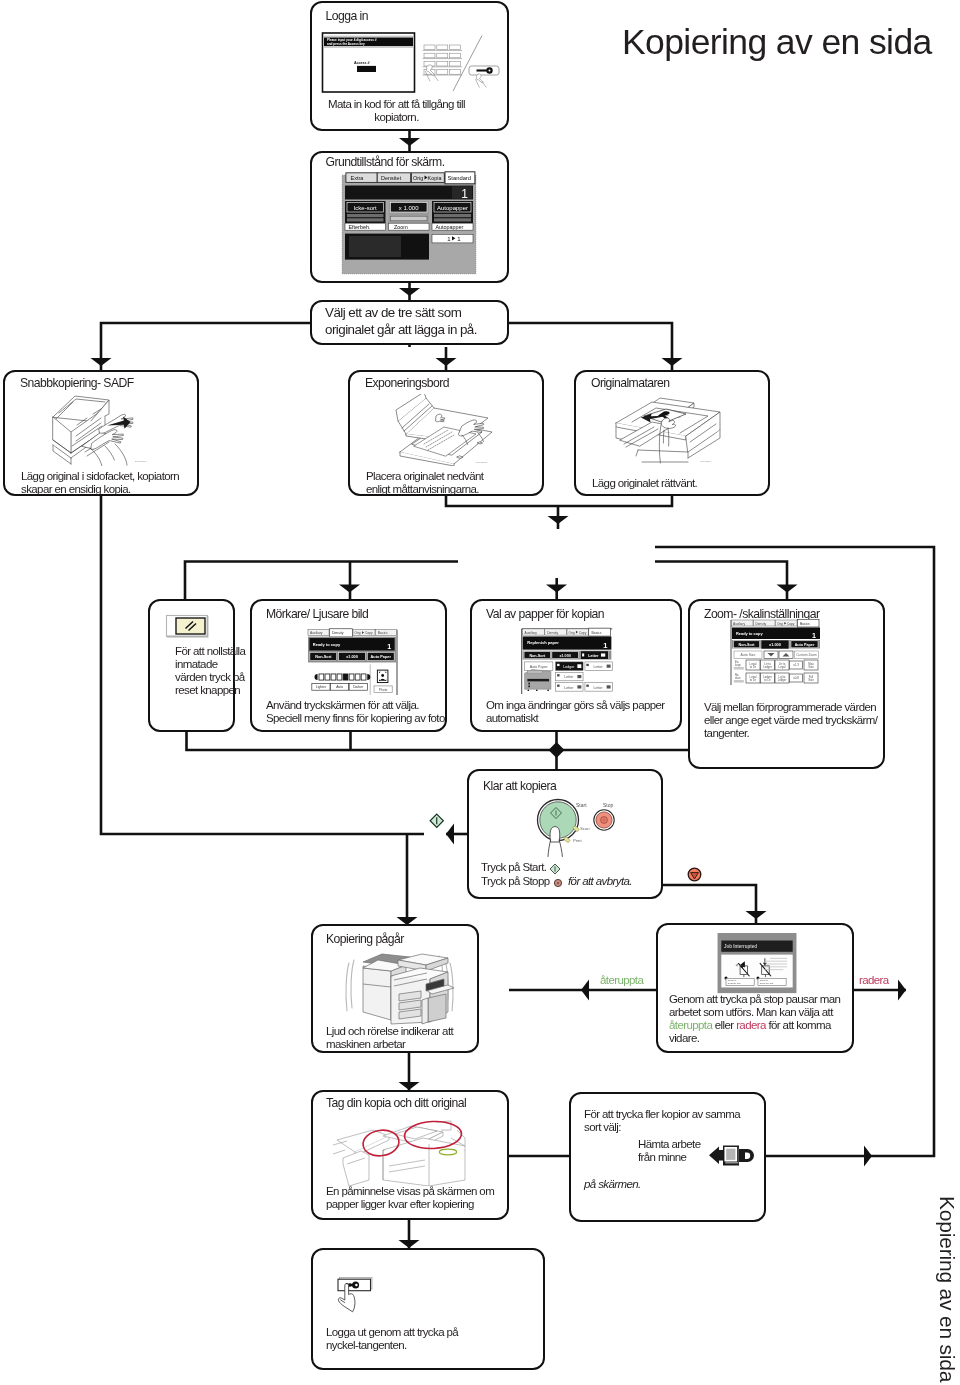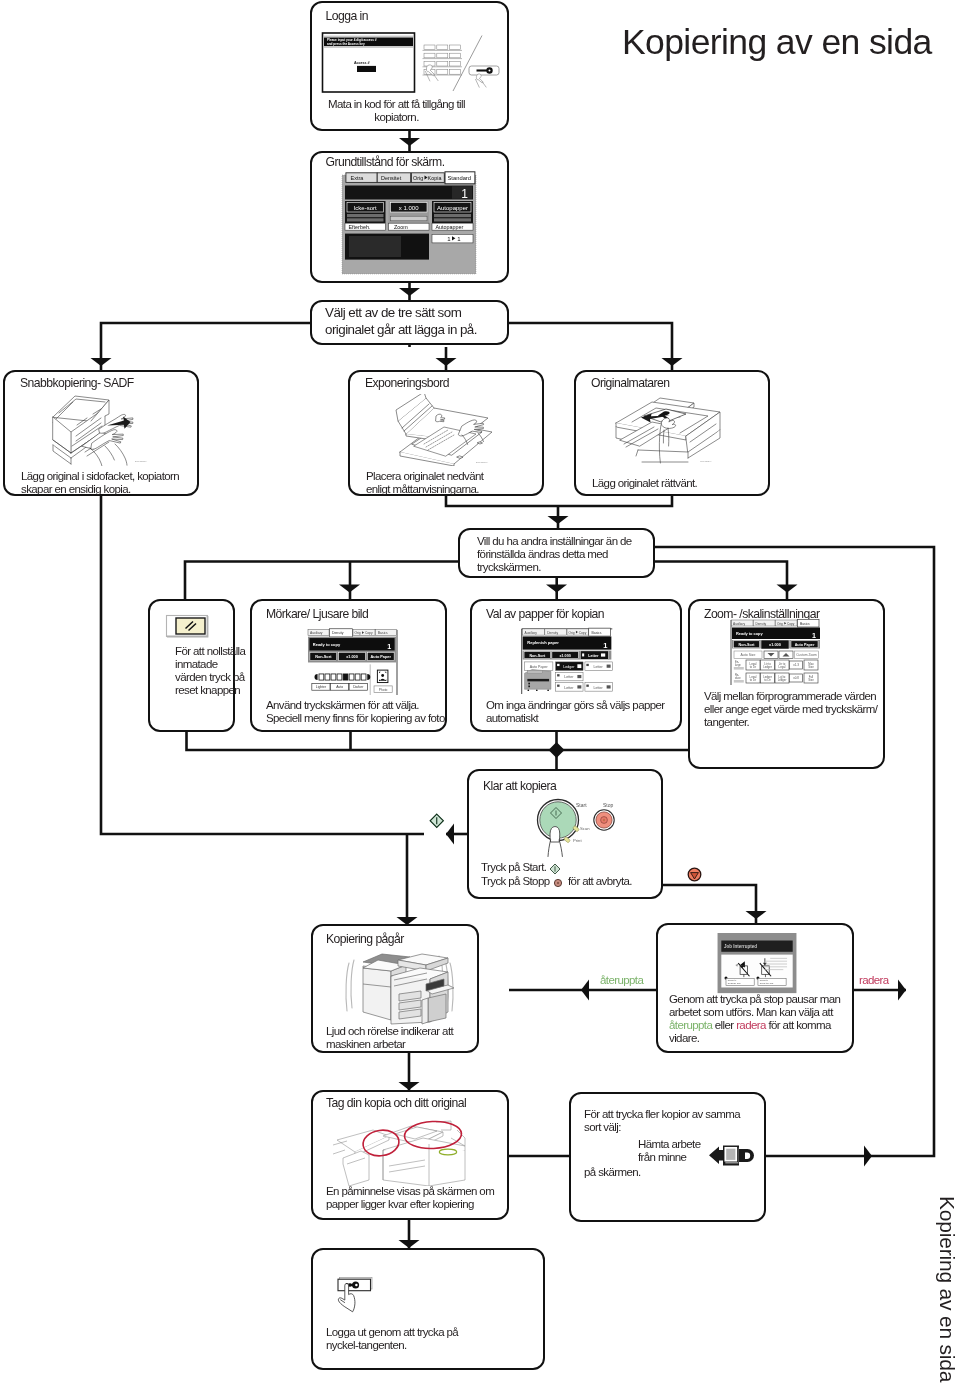--- a/index.html
+++ b/index.html
@@ -311,23 +311,20 @@
         <path d="M70 41 c2.5 2.5 4.5 6 5.6 9.4 M86 39 c2.4 2.4 4.4 5.6 5.5 8.6" fill="none"></path>
       </g>
       <g fill="#fff" stroke="#3d3d3d" stroke-width="0.6" stroke-linejoin="round">
         <path d="M44 22 c1.5 -1.6 4.2 -2.6 5.4 -1.2 c0.8 1 0.2 2.1 -0.8 2.9 l4 0.2 l0 1.2 l-4.2 0.8 l3.6 0.6 l-0.2 1.2 l-4.4 -0.4 c-1.4 0.6 -3 0.6 -3.8 -0.2 Z"></path>
       </g>
       <text x="84" y="69" font-size="2.1" fill="#8a8a8a" font-family="'Liberation Sans',sans-serif">DWH17804A</text>
     </svg>
     <div class="txt" style="left:16px;top:98px;width:130px;">Placera originalet nedvänt enligt måttanvisningarna.</div>
   </div>
 
-  <div class="box" style="left:458px;top:528px;width:197px;height:50px;">
-    <div class="txt" style="left:17px;top:5px;width:165px;">Vill du ha andra inställningar än de förinställda ändras detta med tryckskärmen.</div>
-  </div>
 
   <div class="box" style="left:148px;top:599px;width:87px;height:133px;">
     <svg class="sc" style="left:14px;top:12px;width:46px;height:26px;" viewBox="0 0 46 26">
       <rect x="2.5" y="2.5" width="41" height="21" fill="#fff" stroke="#b4b4b4" stroke-width="1.1"></rect>
       <path d="M3 23.5 H 43.5 V 3" fill="none" stroke="#b0b0b0" stroke-width="1.8"></path>
       <rect x="12" y="5" width="29" height="16" fill="#f5f0cd" stroke="#1a1a1a" stroke-width="1.4"></rect>
       <g stroke="#111" stroke-width="1.5" stroke-linecap="butt">
         <path d="M21.5 15.5 L29 8.5"></path>
         <path d="M24.5 17.5 L32 10.5"></path>
       </g>
@@ -555,21 +552,21 @@
           <text x="52" y="45.5" font-size="2.8" fill="#555" text-anchor="middle" font-family="'Liberation Sans',sans-serif">Lgl to</text>
           <text x="52" y="49" font-size="2.8" fill="#555" text-anchor="middle" font-family="'Liberation Sans',sans-serif">Ledger</text>
           <rect x="59.5" y="42" width="13" height="8" fill="#fff" stroke="#444" stroke-width="0.65"></rect>
           <text x="66" y="47" font-size="3" fill="#555" text-anchor="middle" font-family="'Liberation Sans',sans-serif">x0.8</text>
           <rect x="74" y="41" width="14" height="10" fill="#fff" stroke="#444" stroke-width="0.65"></rect>
           <text x="81" y="45.5" font-size="2.8" fill="#555" text-anchor="middle" font-family="'Liberation Sans',sans-serif">Full</text>
           <text x="81" y="49" font-size="2.8" fill="#555" text-anchor="middle" font-family="'Liberation Sans',sans-serif">Size</text>
         </g>
       </g>
     </svg>
-    <div class="txt" style="left:14px;top:89px;width:180px;">Välj mellan förprogrammerade värden eller ange eget värde med  tryckskärm/ tangenter.</div>
+    <div class="txt" style="left:14px;top:100px;width:180px;">Välj mellan förprogrammerade värden eller ange eget värde med  tryckskärm/ tangenter.</div>
   </div>
 
   <div class="box" style="left:467px;top:769px;width:196px;height:130px;">
     <div class="ttl" style="left:14px;top:8px;">Klar att kopiera</div>
     <svg class="sc" style="left:63px;top:19px;width:110px;height:78px;" viewBox="0 0 110 78">
       <g>
         <circle cx="26" cy="30" r="20.5" fill="#fff" stroke="#2b2b2b" stroke-width="1.3"></circle>
         <circle cx="26" cy="30" r="18.2" fill="#abd9b8" stroke="#4a4a4a" stroke-width="0.8"></circle>
         <path d="M18.5 23 L24 17.5 L29.5 23 L24 28.5 Z" fill="none" stroke="#3b5e45" stroke-width="0.9"></path>
         <path d="M24 20.5 V 25.5" stroke="#3b5e45" stroke-width="0.9"></path>
@@ -601,21 +598,21 @@
     <div class="txt" style="left:12px;top:90px;">Tryck på Start.</div>
     <svg class="sc" style="left:80px;top:92px;width:12px;height:12px;" viewBox="0 0 12 12">
       <path d="M6 1 L11 6 L6 11 L1 6 Z" fill="#cfe4d4" stroke="#2f4a36" stroke-width="0.9"></path>
       <path d="M6 3.3 V 8.7" stroke="#2f4a36" stroke-width="0.9"></path>
     </svg>
     <div class="txt" style="left:12px;top:104px;">Tryck på Stopp</div>
     <svg class="sc" style="left:84px;top:106.5px;width:10px;height:10px;" viewBox="0 0 10 10">
       <circle cx="5" cy="5" r="3.6" fill="#c98f83" stroke="#4a2b25" stroke-width="0.9"></circle>
       <circle cx="5" cy="5" r="1.2" fill="#8a5a4c"></circle>
     </svg>
-    <div class="txt" style="left:99px;top:104px;">för att avbryta.</div>
+    <div class="txt" style="left:99px;top:104px;font-style:italic;">för att avbryta.</div>
   </div>
 
   <div class="box" style="left:311px;top:924px;width:168px;height:129px;">
     <div class="ttl" style="left:13px;top:6px;">Kopiering pågår</div>
     <svg class="sc" style="left:29px;top:20px;width:115px;height:80px;" viewBox="0 0 115 80">
       <g fill="none" stroke="#b9b9b9" stroke-width="1.1" stroke-linecap="round">
         <path d="M12 14 c-3 10 -4 32 -2 48"></path>
         <path d="M7 17 c-3 10 -4 32 -2 48"></path>
         <path d="M103 14 c3 10 4 32 2 48"></path>
         <path d="M108 17 c3 10 4 32 2 48"></path>
@@ -722,21 +719,21 @@
       <g fill="#1a1a1a">
         <path d="M28 7 h12.5 a6.5 6.5 0 0 1 0 13 h-12.5 Z"></path>
         <path d="M38 10.5 h2 a3.2 3.2 0 0 1 0 6.4 h-2 Z" fill="#fff"></path>
         <path d="M24 8 L12 8 L12 4.5 L2 13.2 L12 22 L12 18.5 L24 18.5 Z"></path>
         <rect x="16" y="3.5" width="16" height="20"></rect>
         <rect x="18" y="5.5" width="13.6" height="16.2" fill="#f2f2f2" stroke="#1a1a1a" stroke-width="0.6"></rect>
         <rect x="17" y="4.5" width="13.6" height="15.5" fill="#fff" stroke="#1a1a1a" stroke-width="0.9"></rect>
         <rect x="19.2" y="6.7" width="9.2" height="11.2" fill="#b5b5b5"></rect>
       </g>
     </svg>
-    <div class="txt" style="left:13px;top:72px;">på skärmen.</div>
+    <div class="txt" style="left:13px;top:84px;font-style:italic;">på skärmen.</div>
   </div>
 
   <div class="box" style="left:311px;top:1248px;width:234px;height:122px;">
     <svg class="sc" style="left:10px;top:14px;width:58px;height:52px;" viewBox="0 0 58 52">
       <g>
         <rect x="16.5" y="13.5" width="32.5" height="11.5" fill="#ececec" stroke="#9a9a9a" stroke-width="0.7"></rect>
         <rect x="15" y="15.2" width="32.5" height="11.5" fill="#fff" stroke="#2a2a2a" stroke-width="1.1"></rect>
         <path d="M22.5 21 h7.6" stroke="#111" stroke-width="2.6" fill="none"></path>
         <path d="M24.6 19.3 v3.4 M27.0 19.3 v3.4" stroke="#111" stroke-width="1.4"></path>
         <circle cx="32.6" cy="21" r="3.5" fill="#111"></circle>

